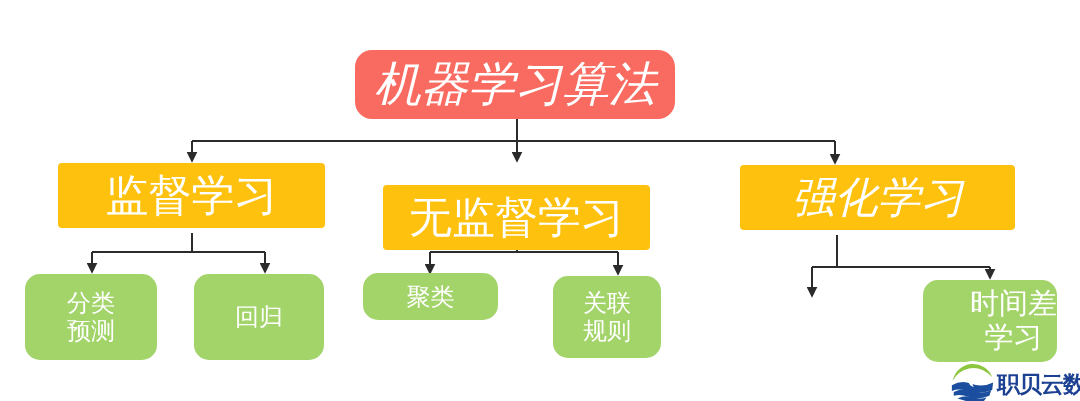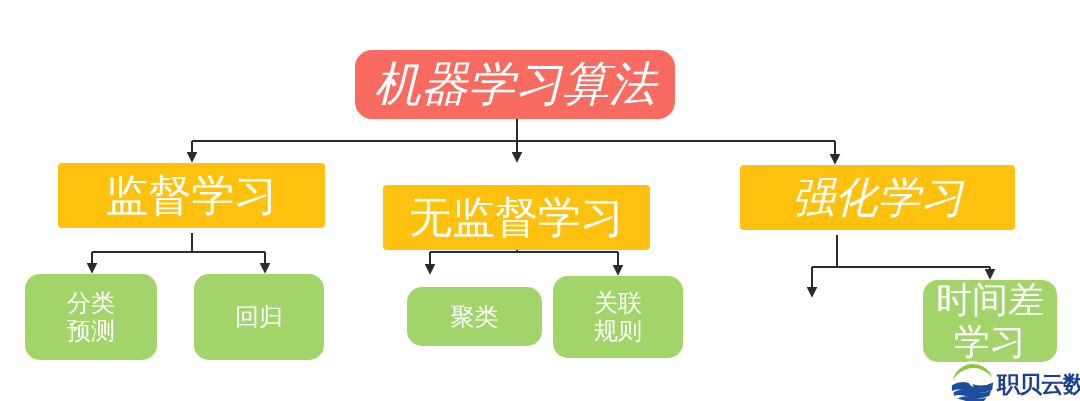--- a/index.html
+++ b/index.html
@@ -40,24 +40,24 @@
   #node-supervised    { left: 58px;  top: 163px; width: 267px; }
   #node-unsupervised  { left: 383px; top: 163px; width: 267px; margin-top: 22px; }
   #node-reinforcement { left: 740px; top: 165px; width: 275px; font-style: italic; }
   .node-leaf {
     background: var(--c-leaf);
     border-radius: 15px;
     font-size: 24px;
   }
   #node-classification { left: 25px;  top: 274px; width: 132px; height: 86px; }
   #node-regression     { left: 194px; top: 274px; width: 130px; height: 86px; }
-  #node-clustering     { left: 363px; top: 287px; width: 135px; height: 59px; margin-left: 44px; }
-  #node-association    { left: 553px; top: 276px; width: 130px; height: 82px; }
+  #node-clustering     { left: 363px; top: 273px; width: 135px; height: 47px; }
+  #node-association    { left: 553px; top: 276px; width: 108px; height: 82px; }
   #node-qlearning      { left: 718px; top: 298px; width: 189px; height: 54px; font-size: 30px; }
-  #node-temporal       { left: 923px; top: 280px; width: 134px; height: 82px; font-size: 36px; }
+  #node-temporal       { left: 923px; top: 280px; width: 134px; height: 82px; font-size: 29px; justify-content: flex-end; }
 
   #connectors {
     position: absolute; left: 0; top: 0;
     width: 1080px; height: 401px;
     pointer-events: none;
   }
   #connectors line { stroke: var(--c-line); stroke-width: 2; }
   .arrowhead { fill: var(--c-line); }
 
   #watermark {

